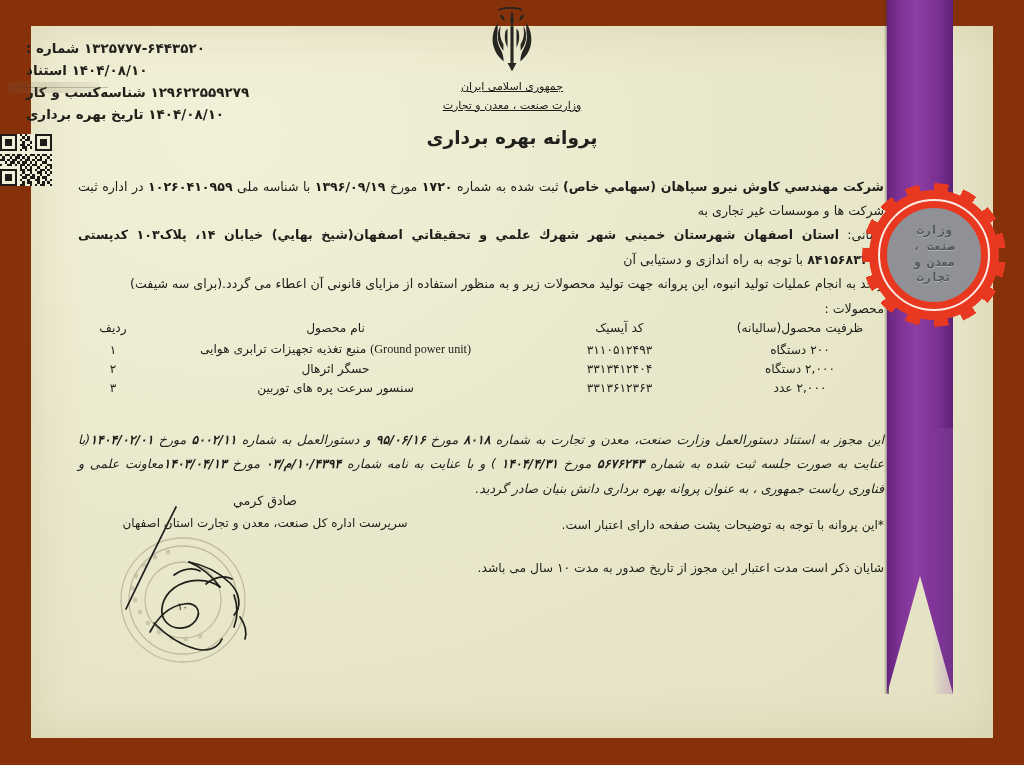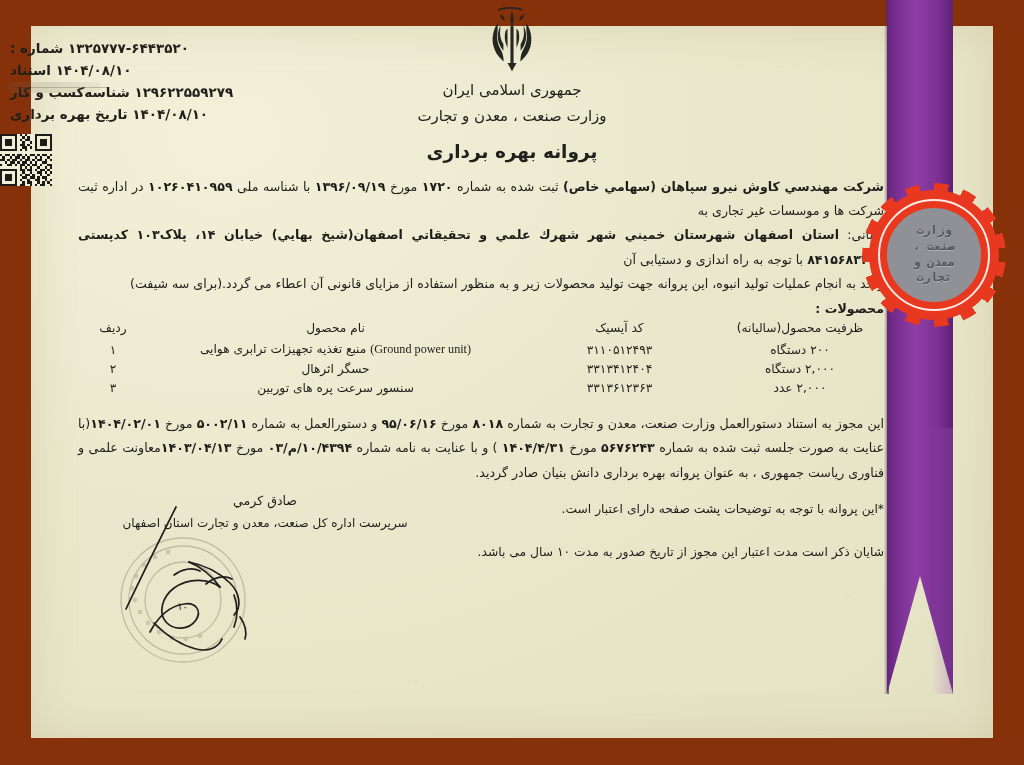--- a/index.html
+++ b/index.html
@@ -138,21 +138,21 @@
     text-align:left;
     direction:rtl;
     color:#23201c;
     font-size:13.5px;
     line-height:1.62;
     font-weight:bold;
   }
   .meta-row{
     display:block;
     white-space:nowrap;
-    padding-left:4px;
+    padding-left:20px;
   }
   .meta-label{ margin-left:6px; }
   .meta-val{ font-weight:bold; }
   .strikeline{
     position:absolute;
     left:8px; top:44px;
     width:92px; height:11px;
     background:linear-gradient(to right, rgba(120,110,85,.22), rgba(120,110,85,.30), rgba(120,110,85,.12));
     opacity:.55;
     border-radius:2px;
@@ -179,23 +179,24 @@
     position:absolute;
     left:0; right:0; top:4px;
     text-align:center;
     color:#20201d;
   }
   .emblem{
     margin:0 auto;
     width:88px; height:74px;
   }
   .org-line{
-    font-size:15px;
+    font-size:11px;
     line-height:1.72;
     letter-spacing:.2px;
+    text-decoration:underline;
   }
   .doc-title{
     margin-top:11px;
     font-size:18.5px;
     font-weight:bold;
     letter-spacing:.4px;
   }
 
   
   .content{
@@ -211,21 +212,21 @@
     text-align:justify;
     text-justify:inter-word;
     margin:0;
   }
   .para b{ font-weight:bold; }
   .para .num{ font-weight:bold; }
 
   .products-label{
     margin-top:5px;
     font-size:12.6px;
-    font-weight:bold;
+    font-weight:normal;
   }
 
   
   table.products{
     width:100%;
     border-collapse:collapse;
     margin-top:4px;
     font-size:12.2px;
     color:#1f1d19;
   }
@@ -240,24 +241,25 @@
     text-align:center;
     white-space:nowrap;
   }
   .col-row{ width:62px; }
   .col-name{ width:auto; }
   .col-isic{ width:185px; }
   .col-cap{ width:160px; }
   .latin{ font-family:"Liberation Serif","DejaVu Serif",serif;text-align:center; }
 
   .para2{
-    margin-top:14px;
+    margin-top:30px;
     font-size:12.6px;
     line-height:1.95;
     text-align:justify;
+    font-style:italic;
   }
   .note{
     margin-top:7px;
     font-size:12.3px;
     line-height:1.9;
     text-align:right;
   }
   .note2{
     margin-top:20px;
     font-size:12.3px;

